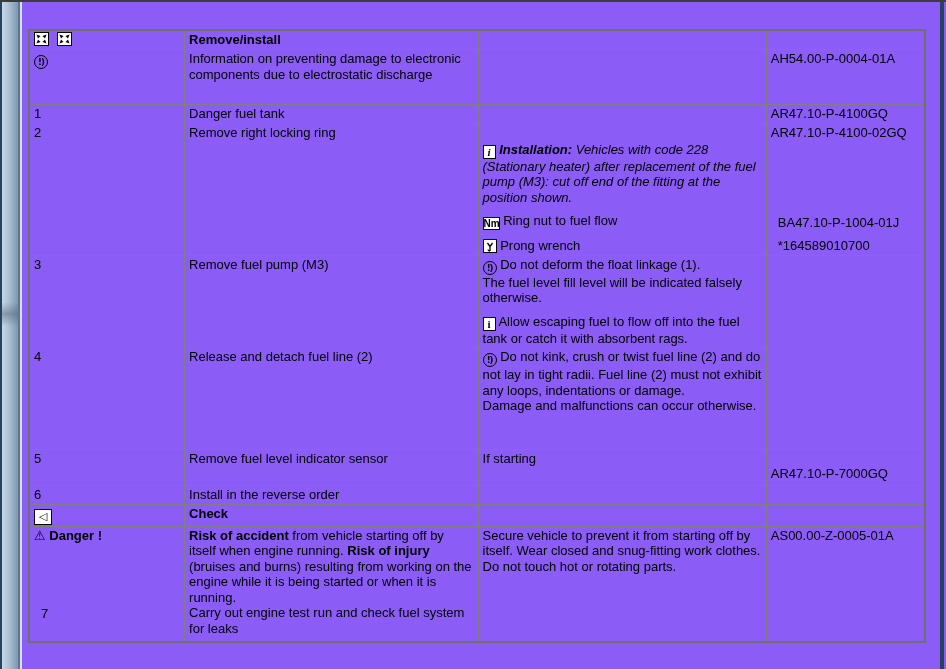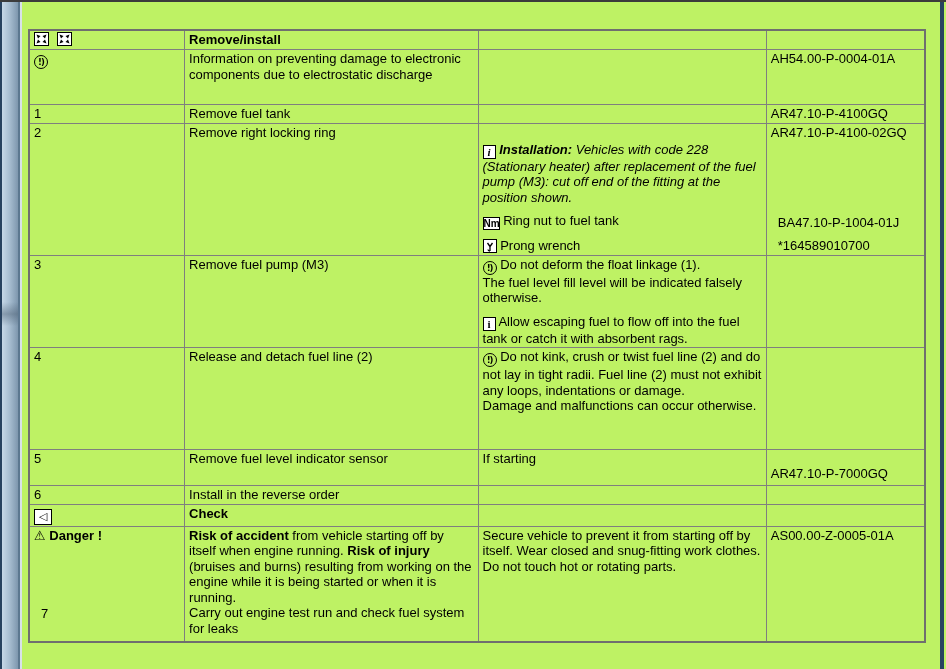--- a/index.html
+++ b/index.html
@@ -1,18 +1,18 @@
 <!DOCTYPE html>
 <html><head>
 <meta charset="utf-8">
 <style>
   * { margin:0; padding:0; box-sizing:content-box; }
   html,body { background:#fff; }
   .screen {
-    position:relative; width:946px; height:669px; background:#bef264;
+    position:relative; width:946px; height:669px; background:#8b5cf6;
     font-family:"Liberation Sans", sans-serif; color:#000; overflow:hidden;
   }
   .top-line { position:absolute; top:0; left:0; width:946px; height:2px; background:#3c3c3c; }
   .left-bar { position:absolute; top:2px; left:0; width:22px; height:667px; }
   .left-bar .edge { position:absolute; left:0; top:0; width:2px; height:100%; background:#27425f; }
   .left-bar .band { position:absolute; left:2px; top:0; width:16px; height:100%;
     background:linear-gradient(90deg,#c6d8e7 0%,#a9bfd2 45%,#7e97ae 100%); }
   .left-bar .band .thumb-shadow { position:absolute; left:0; top:300px; width:100%; height:24px;
     background:linear-gradient(180deg, rgba(70,90,110,0) 0%, rgba(70,90,110,0.45) 50%, rgba(70,90,110,0) 100%); }
   .left-bar .edge2 { position:absolute; left:18px; top:0; width:2px; height:100%; background:#5c7890; }
@@ -128,21 +128,21 @@
         <td>
           <span>AH54.00-P-0004-01A</span>
         </td>
       </tr>
 
       <tr class="rh-r1">
         <td>
           <span>1</span>
         </td>
         <td>
-          <span>Remove fuel tank</span>
+          <span>Danger fuel tank</span>
         </td>
         <td></td>
         <td>
           <span>AR47.10-P-4100GQ</span>
         </td>
       </tr>
 
       <tr class="rh-r2">
         <td>
           <span>2</span>
@@ -150,21 +150,21 @@
         <td>
           <span>Remove right locking ring</span>
         </td>
         <td>
           <div class="gap-top">
             <span class="box-icon info-icon">i</span>
             <span class="b">Installation:</span><span> Vehicles with code 228 (Stationary heater) after replacement of the fuel pump (M3): cut off end of the fitting at the position shown.</span>
           </div>
           <div class="line-gap">
             <span class="box-icon nm-icon">Nm</span>
-            <span>Ring nut to fuel tank</span>
+            <span>Ring nut to fuel flow</span>
           </div>
           <div class="line-gap">
             <span class="box-icon tool-icon">
               <svg width="10" height="10" viewBox="0 0 10 10">
                 <path d="M5 9 V4.5 M5 4.5 L2.5 1 M5 4.5 L7.5 1 M5 9 Q3 9 3 7.5" stroke="#000" stroke-width="1.3" fill="none"></path>
               </svg>
             </span>
             <span>Prong wrench</span>
           </div>
         </td>

